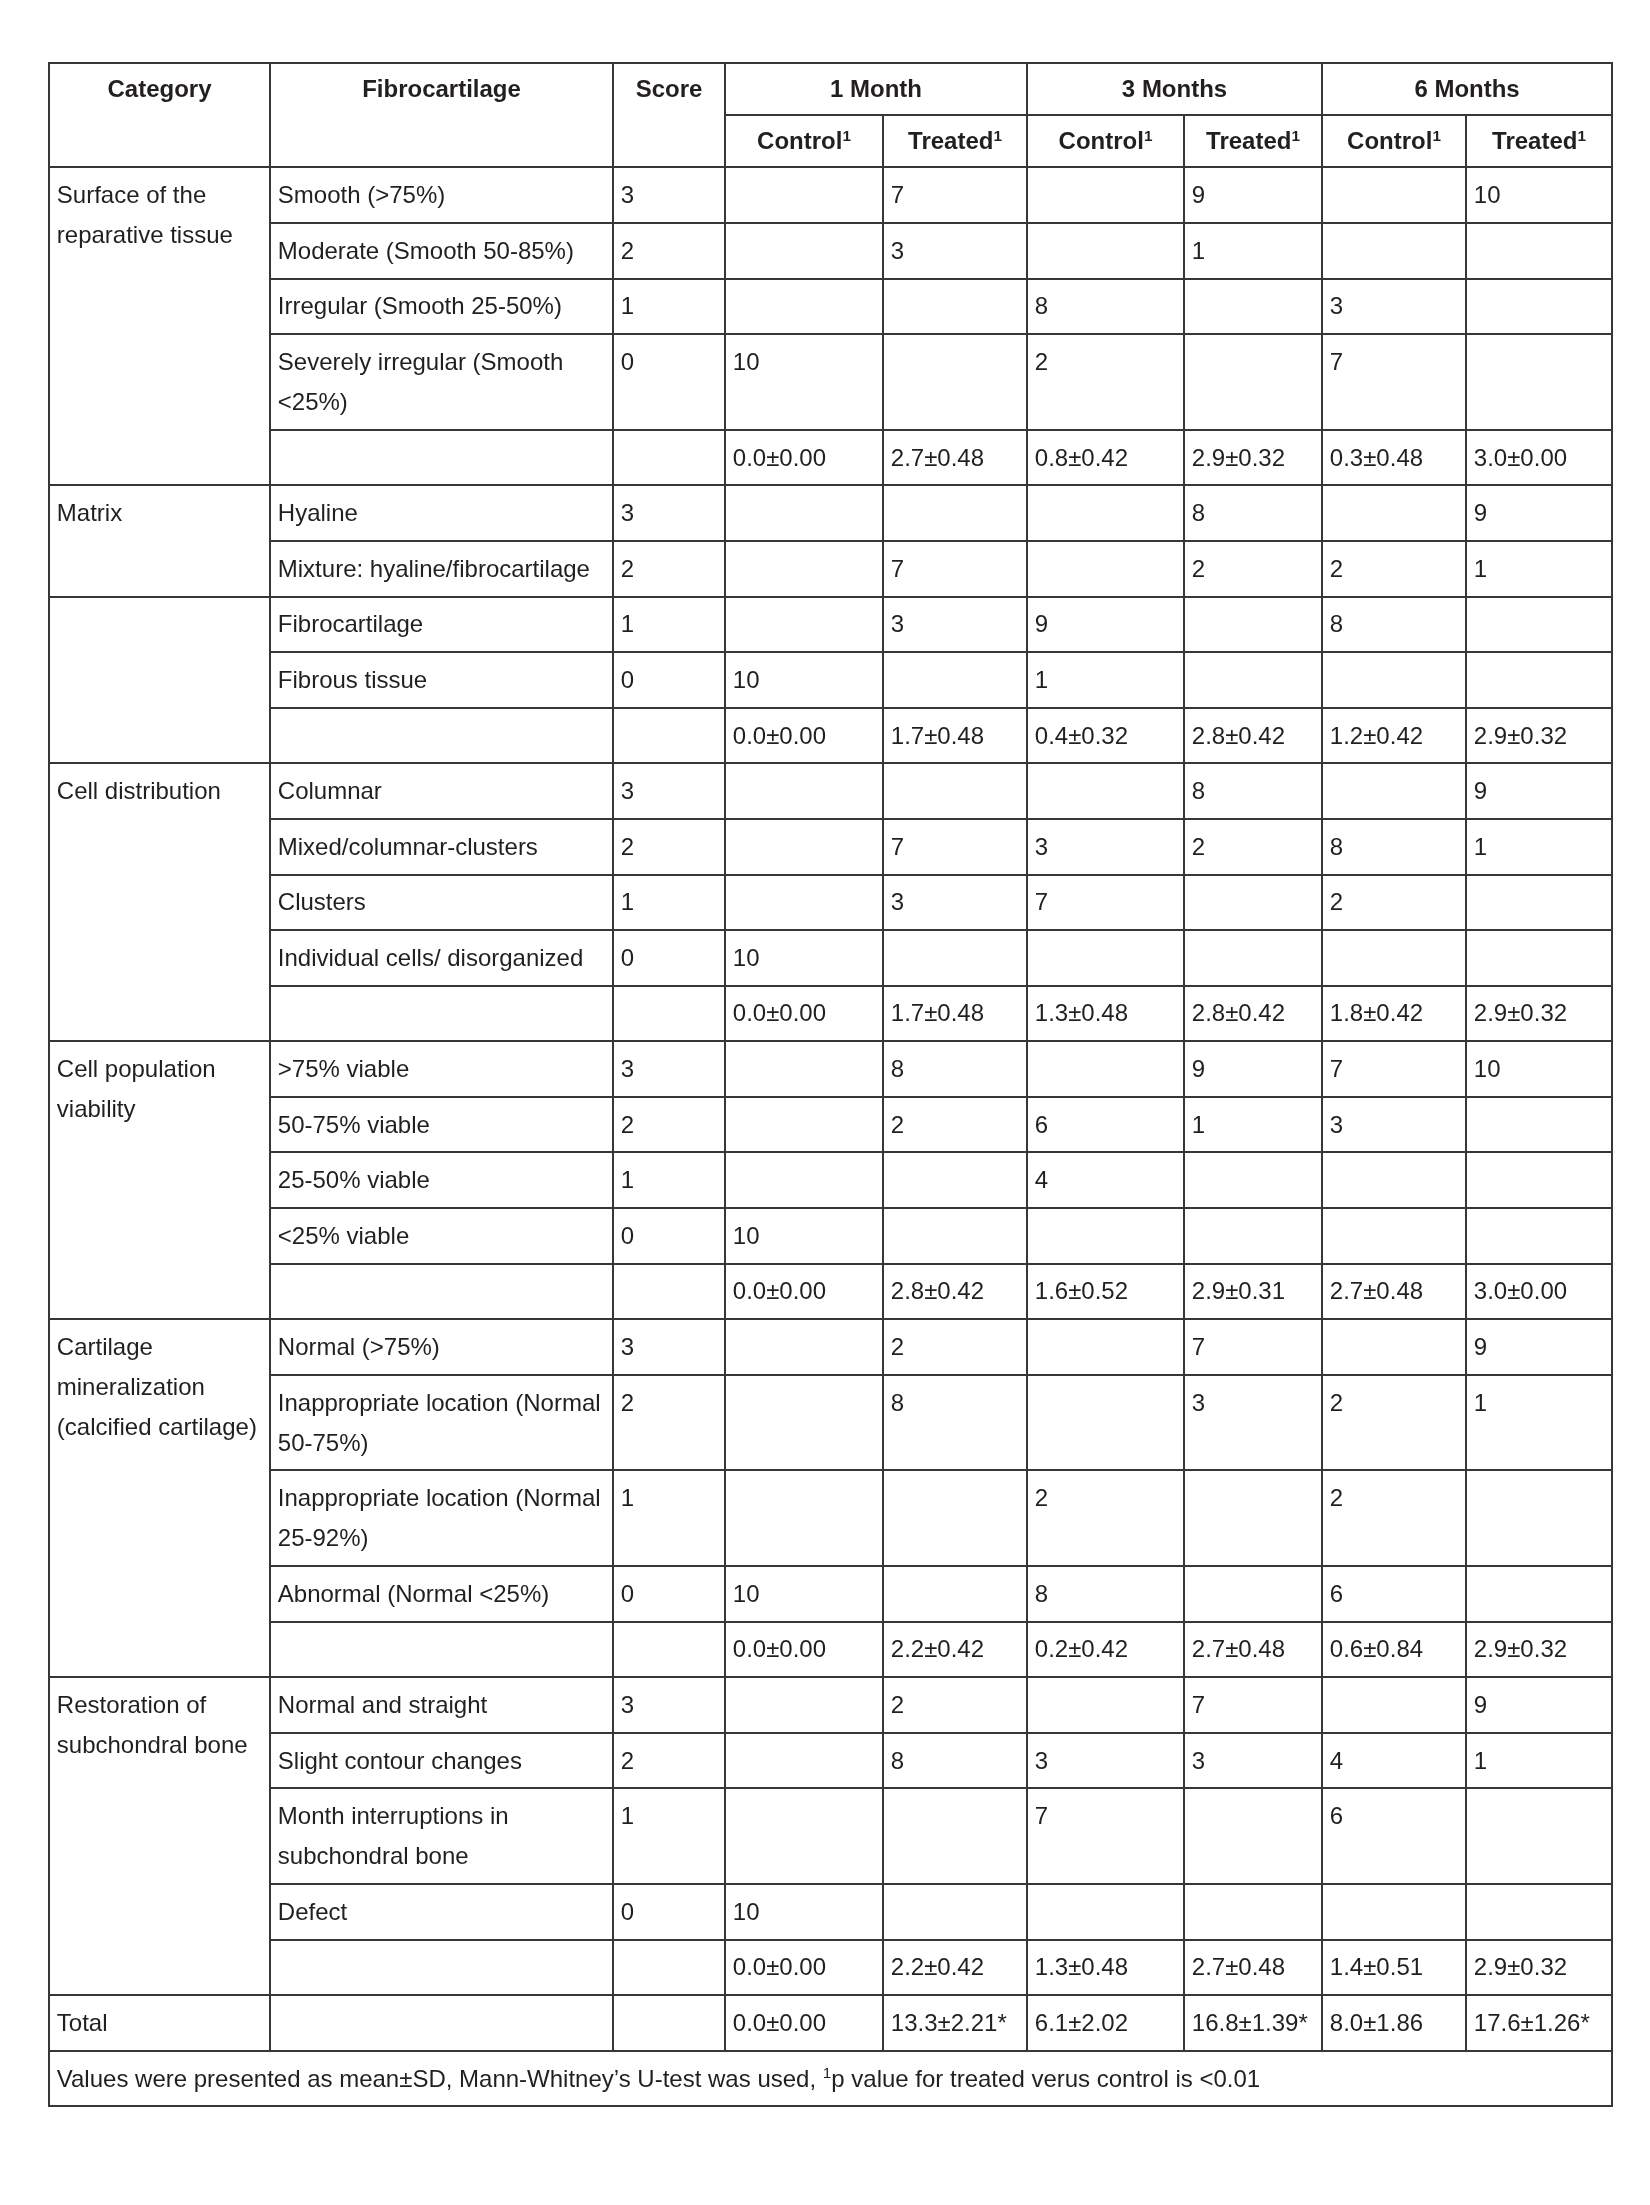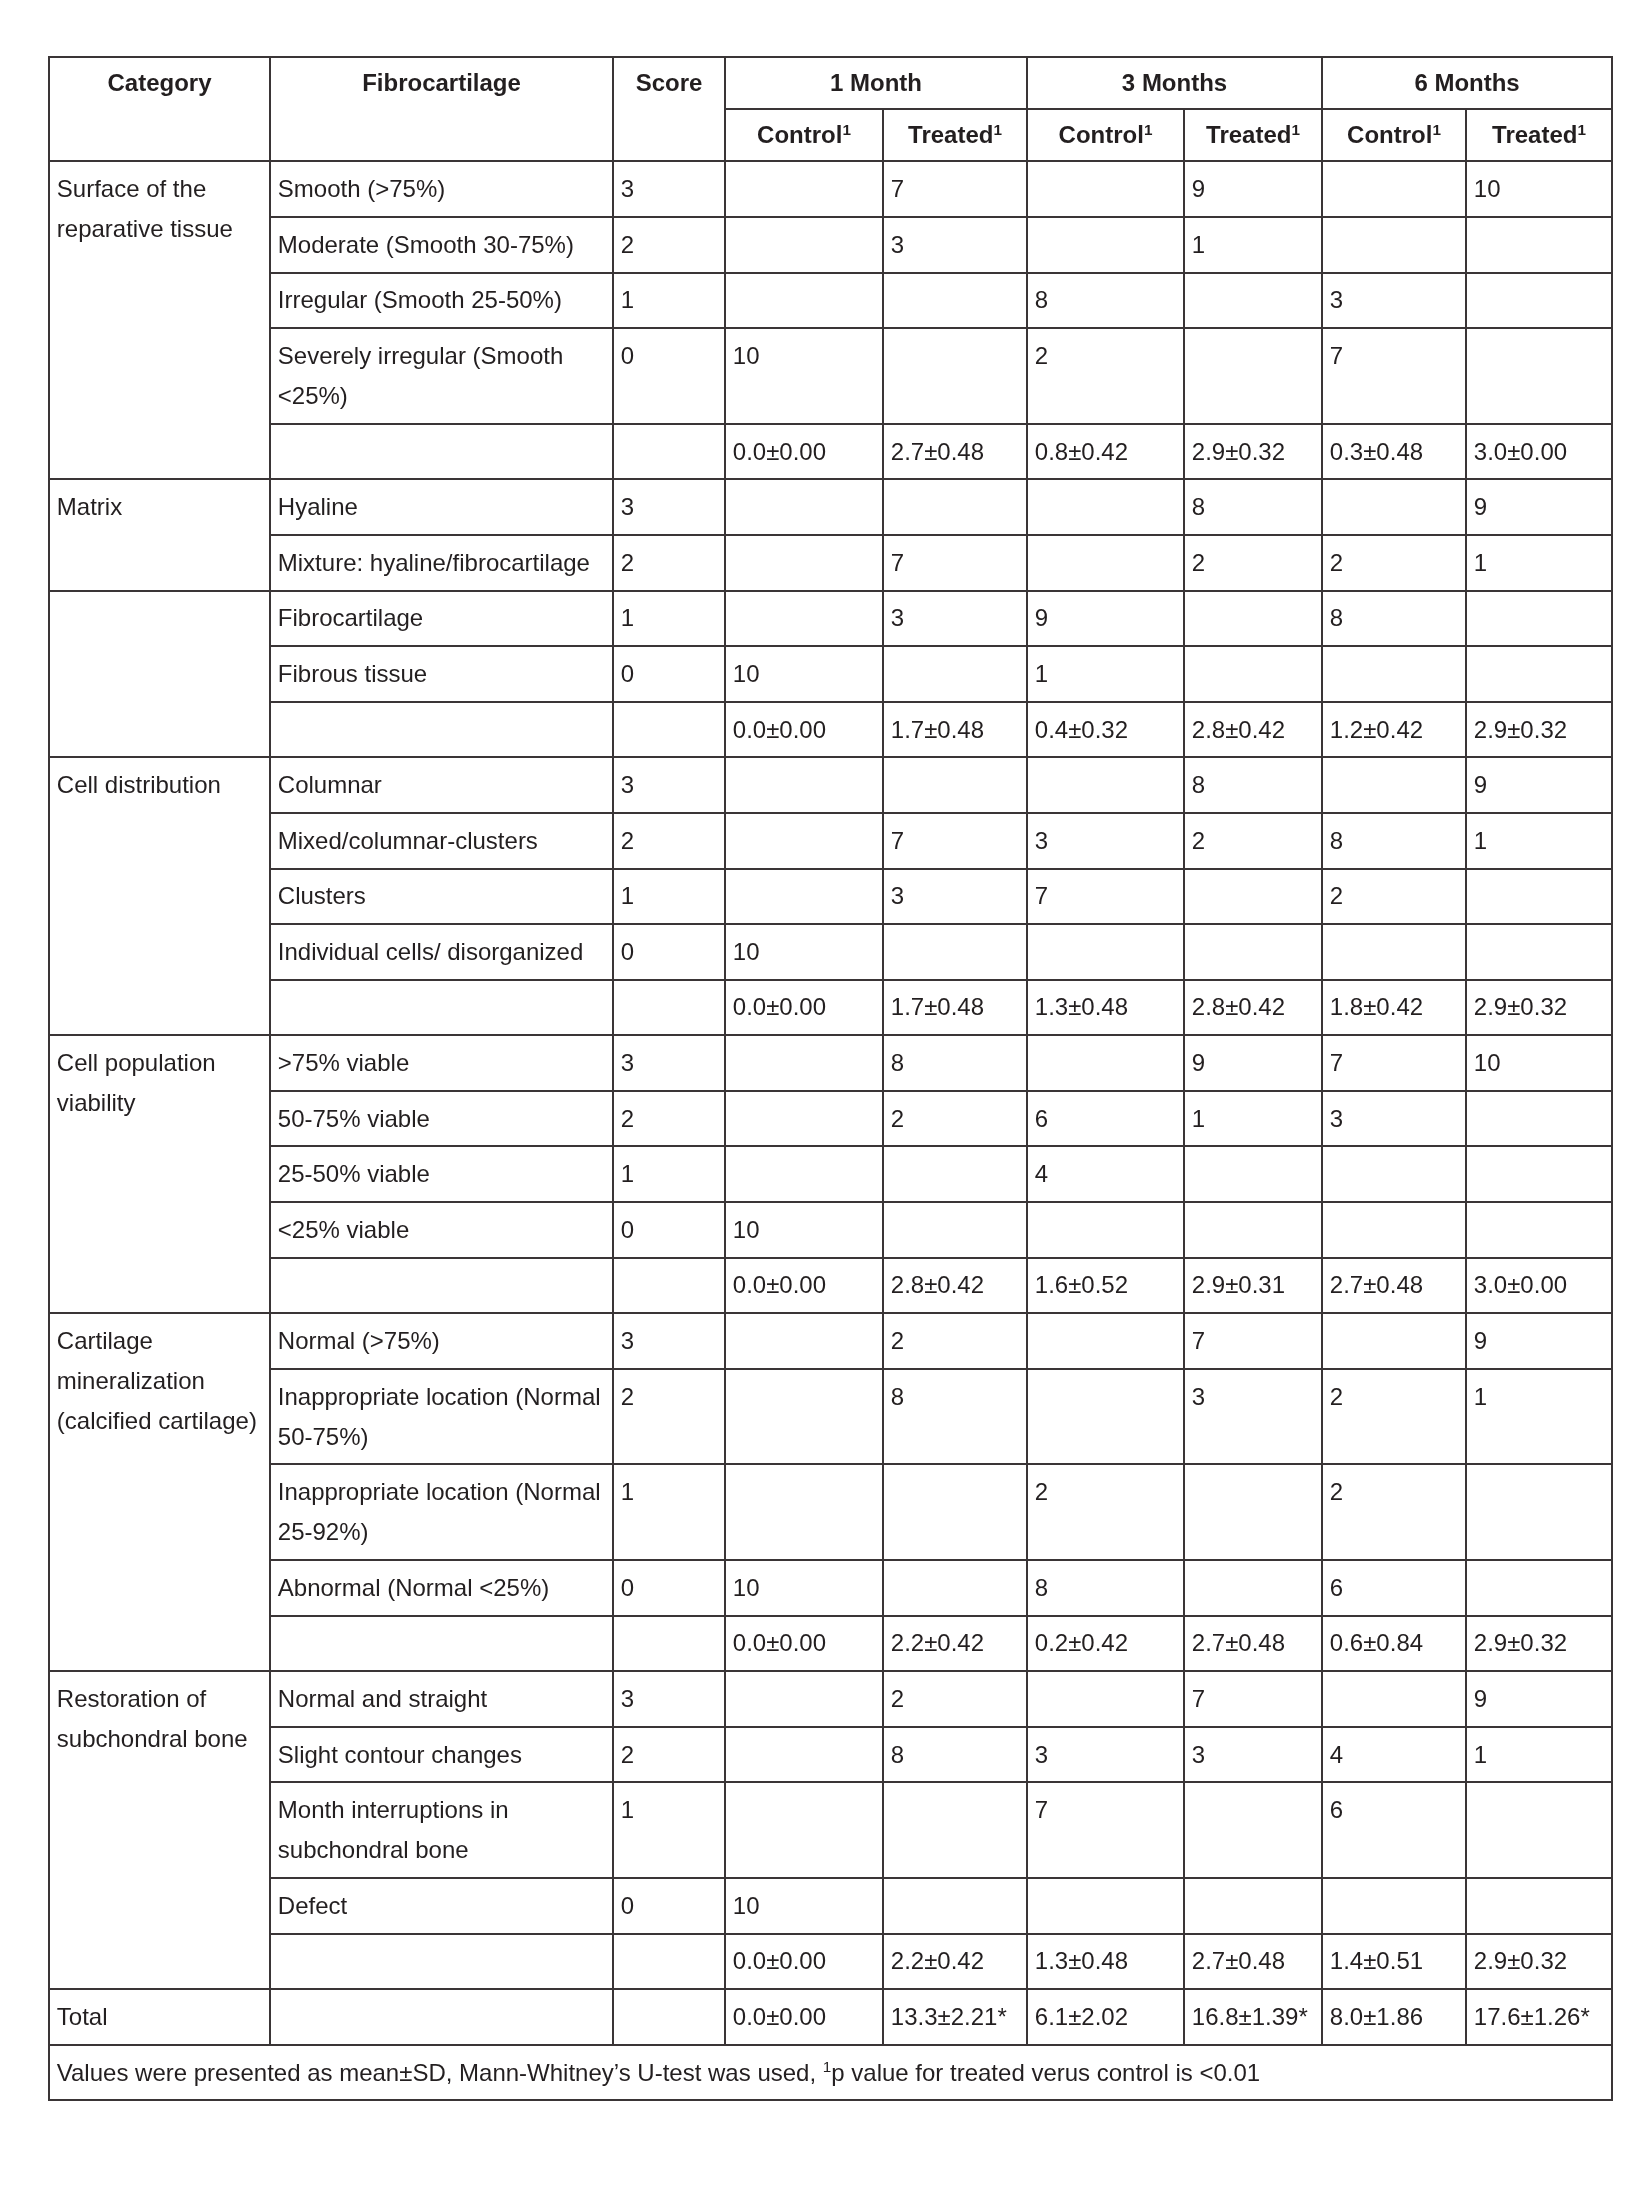--- a/index.html
+++ b/index.html
@@ -1,17 +1,17 @@
 <!DOCTYPE html>
 <html style="font-size:13.6px"><head>
 <meta charset="utf-8">
 <style>
   html, body { margin:0; padding:0; background:#ffffff; }
   body { width:1650px; height:2205px; position:relative; font-family:"Liberation Sans", sans-serif; color:#231f20; }
-  table.grid { position:absolute; left:48px; top:56px; width:1564px; border-collapse:collapse; table-layout:fixed; }
+  table.grid { position:absolute; left:48px; top:62px; width:1564px; border-collapse:collapse; table-layout:fixed; }
   table.grid td, table.grid th { border:2.1px solid #3a3536; font-size:24px; line-height:40px; vertical-align:top; padding:6.8px 6.8px 6.8px 6.8px; text-align:left; font-weight:normal; overflow:hidden; white-space:nowrap; }
   table.grid th { font-weight:bold; text-align:center; padding-top:5.1px; padding-bottom:5.1px; }
   table.grid td.wrap { white-space:normal;border-radius:15px; }
   sup { font-size:15.3px; vertical-align:top; position:relative; top:-5.1px; }
   .note td { padding:8.5px 6.8px 12px 6.8px; }
 </style>
 </head>
 <body>
 
 <table class="grid">
@@ -50,21 +50,21 @@
         <td>Smooth (&gt;75%)</td>
         <td>3</td>
         <td></td>
         <td>7</td>
         <td></td>
         <td>9</td>
         <td></td>
         <td>10</td>
       </tr>
       <tr>
-        <td>Moderate (Smooth 30-75%)</td>
+        <td>Moderate (Smooth 50-85%)</td>
         <td>2</td>
         <td></td>
         <td>3</td>
         <td></td>
         <td>1</td>
         <td></td>
         <td></td>
       </tr>
       <tr>
         <td>Irregular (Smooth 25-50%)</td>

